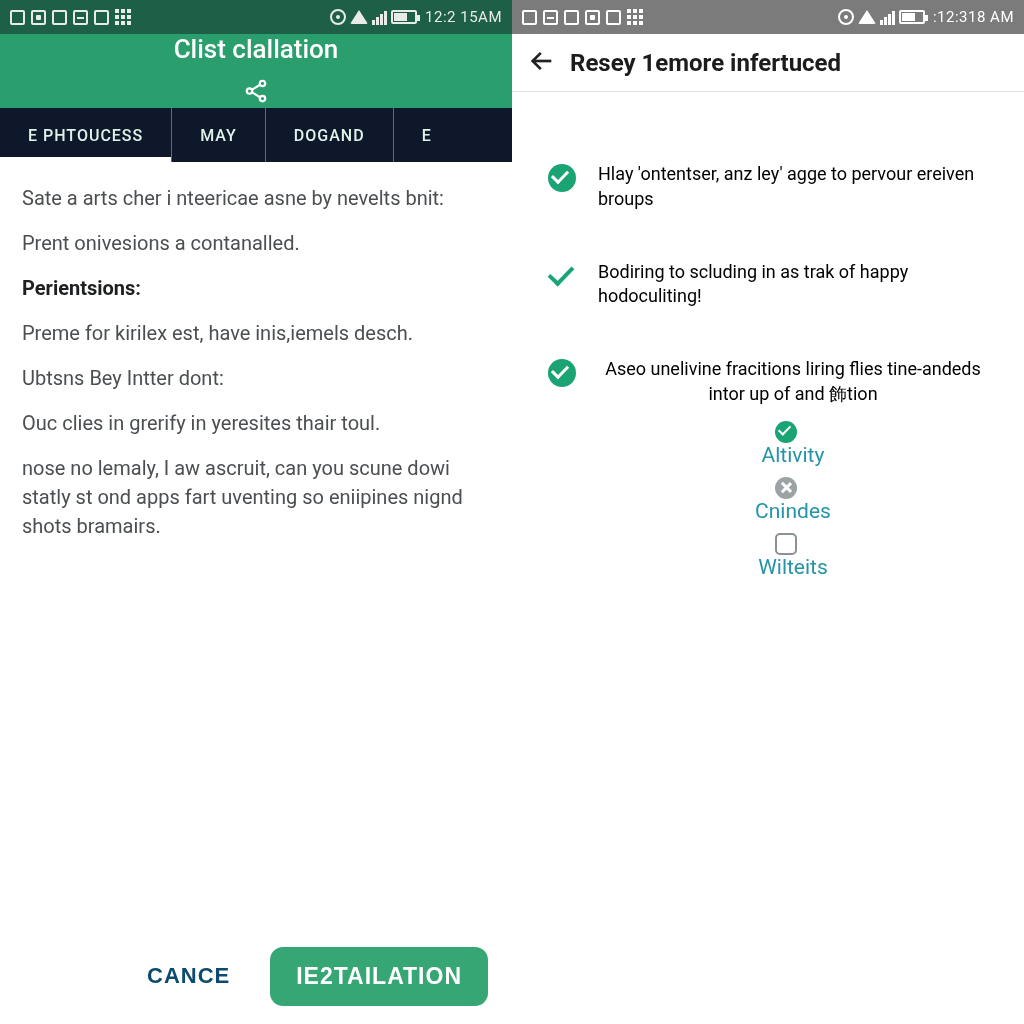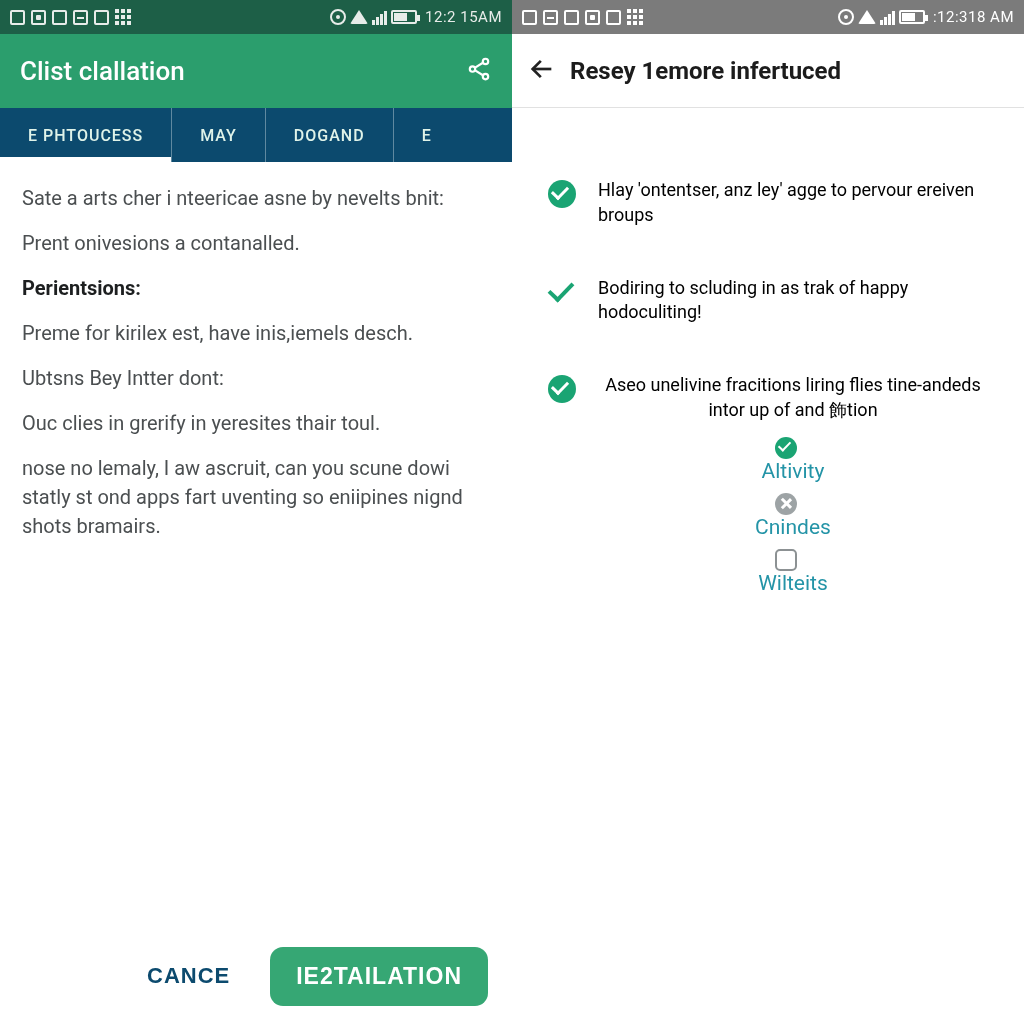--- a/index.html
+++ b/index.html
@@ -24,37 +24,37 @@
   .wifi { width:0; height:0; border-left:9px solid transparent; border-right:9px solid transparent; border-bottom:14px solid currentColor; border-radius:2px; margin-right:4px;}
   .dots3x3{ display:grid; grid-template-columns:repeat(3,4px); grid-template-rows:repeat(3,4px); gap:2px;}
   .dots3x3 span{ background:currentColor;}
   .box { width:15px; height:15px; border:2px solid currentColor; margin-right:6px; border-radius:2px; position:relative;}
   .box.dot::after{content:"";position:absolute;left:3px;top:3px;width:5px;height:5px;background:currentColor;border-radius:1px;}
   .box.line::after{content:"";position:absolute;left:2px;top:5px;width:7px;height:2px;background:currentColor;}
   .hotspot{ width:16px;height:16px;border:2px solid currentColor;border-radius:50%;margin-right:4px;position:relative;}
   .hotspot::after{content:"";position:absolute;left:4px;top:4px;width:4px;height:4px;background:currentColor;border-radius:50%;}
 
   
-  .l-appbar { background:#2b9e6d; color:#fff; height:74px; display:flex; align-items:center; padding:0 20px; }
+  .l-appbar { background:#2b9e6d; color:#fff; height:74px; display:flex; align-items:center; padding:0 20px;flex-direction:column; }
   .l-title  { font-size:26px; font-weight:500; flex:1; }
   .share    { }
   .share svg{ width:26px; height:26px; fill:none; stroke:#fff; stroke-width:2;}
-  .l-tabs   { background:#0c4a6e; display:flex; height:54px; color:#dff3e9; }
+  .l-tabs   { background:#0f172a; display:flex; height:54px; color:#dff3e9; }
   .l-tab    { flex:0 0 auto; padding:0 28px; display:flex; align-items:center; font-size:16px; letter-spacing:1px; font-weight:500; position:relative;}
   .l-tab + .l-tab { border-left:1px solid rgba(255,255,255,.35); }
   .l-tab.active::after{ content:""; position:absolute; left:0; right:0; bottom:0; height:5px; background:#fff;}
   .l-body   { flex:1; padding:22px 22px 0 22px; color:#4b4f51; font-size:20px; line-height:1.45; overflow:hidden;}
   .l-body p { margin-bottom:16px; }
   .l-body strong { color:#1d1f20; font-weight:700; }
   .l-footer { height:96px; display:flex; align-items:center; justify-content:flex-end; padding:0 24px; gap:20px;}
   .btn-flat { color:#0c4a6e; font-weight:700; letter-spacing:1px; font-size:22px; padding:14px 20px; background:transparent; border:none;}
   .btn-prim { background:#36a774; color:#fff; font-weight:700; letter-spacing:1px; font-size:23px; padding:16px 26px; border:none; border-radius:13px;}
 
   
-  .r-appbar { background:#fff; height:74px; display:flex; align-items:center; padding:0 16px; border-bottom:1px solid #e1e1e1;}
+  .r-appbar { background:#fff; height:58px; display:flex; align-items:center; padding:0 16px; border-bottom:1px solid #e1e1e1;}
   .back     { margin-right:14px;}
   .back svg { width:28px; height:28px; stroke:#222; stroke-width:2.3; fill:none;}
   .r-title  { font-size:24px; font-weight:700; color:#1c1c1c;}
   .r-body   { flex:1; padding:70px 36px 0 36px;}
   .r-item   { display:flex; margin-bottom:48px; }
   .r-icon   { width:28px; height:28px; margin-right:22px; flex-shrink:0; margin-top:2px;}
   .r-text   { font-size:18px; color:#000000; line-height:1.38;}
   .sub-list { margin-top:8px; margin-left:50px;}
   .sub-item { display:flex; align-items:center; margin-bottom:10px;flex-direction:column;}
   .sub-icon { width:22px; height:22px; margin-right:14px; flex-shrink:0;}

